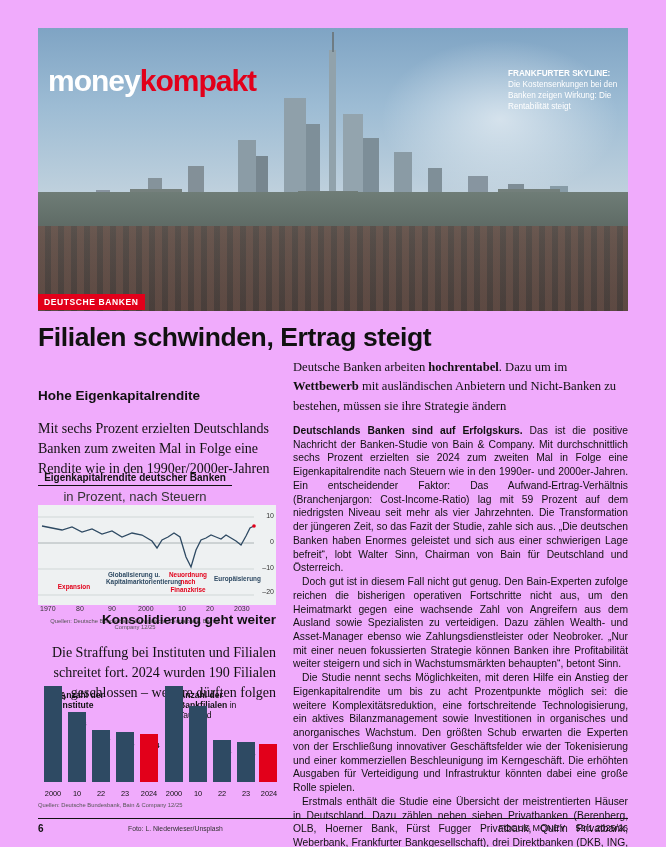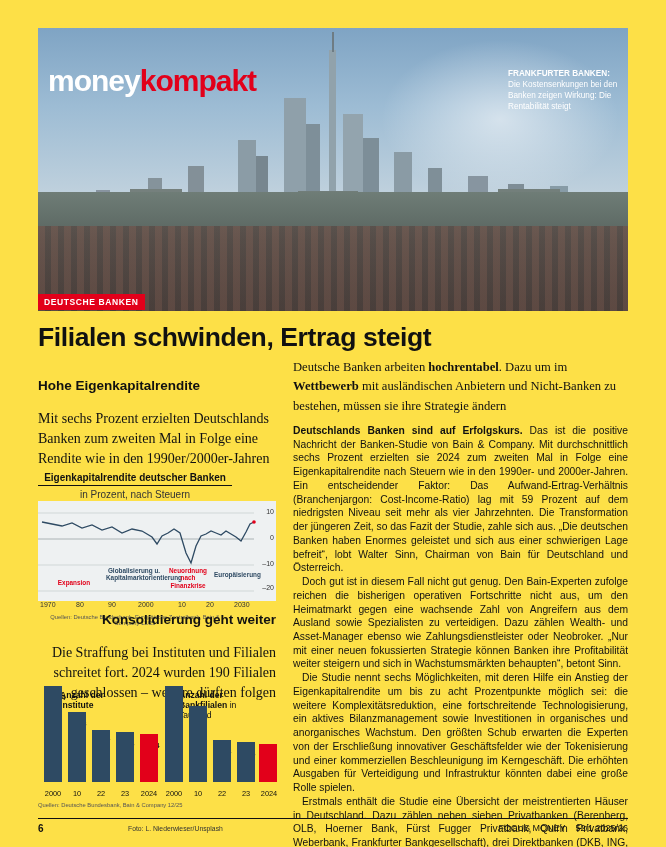--- a/index.html
+++ b/index.html
@@ -7,21 +7,21 @@
   body {
     font-family: "Liberation Serif", serif;
     background: #ffffff;
     position: relative;
     overflow: hidden;
   }
   .page {
     position: absolute;
     left: 0; top: 0;
     width: 666px; height: 847px;
-    background: #fde047;
+    background: #f0abfc;
   }
 
   
   .hero {
     position: absolute;
     left: 38px; top: 28px;
     width: 590px; height: 283px;
     overflow: hidden;
     background: linear-gradient(#9db9cf, #b9cbd8);
   }
@@ -79,40 +79,40 @@
 
   
   .standfirst {
     position:absolute; left:293px; top:358px; width:335px;
     font-family:"Liberation Serif", serif;
     font-size:12.6px; line-height:1.53; color:#111;
   }
   .standfirst b { font-weight:700; }
 
   
-  .lcol { position:absolute; left:38px; top:378px; width:238px; }
+  .lcol { position:absolute; left:38px; top:388px; width:238px; }
   .sub-h {
     font-family:"Liberation Sans", sans-serif;
     font-weight:700; font-size:13.5px; color:#111; margin-bottom:4px;
   }
   .sub-d {
     font-family:Liberation Serif, serif;
     font-size:14px; line-height:1.42; color:#111;margin-top:16px;
   }
 
   
   .chart1-wrap { position:absolute; left:38px; top:472px; width:194px;text-align:center; }
   .chart-title {
     font-family:"Liberation Sans", sans-serif;
     font-weight:700; font-size:10px; color:#111;
     border-bottom:1px solid #111; padding-bottom:2px; margin-bottom:3px;
   }
   .chart-unit {
     font-family:"Liberation Sans", sans-serif;
-    font-size:10px; color:#333; margin-bottom:1px;
+    font-size:13px; color:#333; margin-bottom:1px;
   }
   .c1 { position:relative; width:238px; height:100px; background:#eef1f2; }
   .c1 svg { display:block; }
   .c1-axis {
     position:absolute; right:2px; font-family:"Liberation Sans", sans-serif;
     font-size:7px; color:#333;
   }
   .c1-lab {
     position:absolute; font-family:"Liberation Sans", sans-serif;
     font-size:6.4px; line-height:1.15; font-weight:700;
@@ -218,21 +218,21 @@
       <div class="twr" style="left:402px; top:200px; width:9px; height:46px; background:#6d7772;"></div>
     </div>
     <div class="ground"></div>
     <div class="roofs"></div>
 
     <div class="logo">
       <span>money</span><span class="k">kompakt</span>
     </div>
 
     <div class="hero-caption">
-      <b>FRANKFURTER BANKEN:</b><span> Die Kostensenkungen bei den Banken zeigen Wirkung: Die Rentabilität steigt</span>
+      <b>FRANKFURTER SKYLINE:</b><span> Die Kostensenkungen bei den Banken zeigen Wirkung: Die Rentabilität steigt</span>
     </div>
   </div>
 
   <div class="kicker">DEUTSCHE BANKEN</div>
 
   <h1 class="headline">Filialen schwinden, Ertrag steigt</h1>
 
   <div class="standfirst">
     <span>Deutsche Banken arbeiten </span><b>hochrentabel</b><span>. Dazu um im </span><b>Wettbewerb</b><span> mit ausländischen Anbietern und Nicht-Banken zu bestehen, müssen sie ihre Strategie ändern</span>
   </div>

